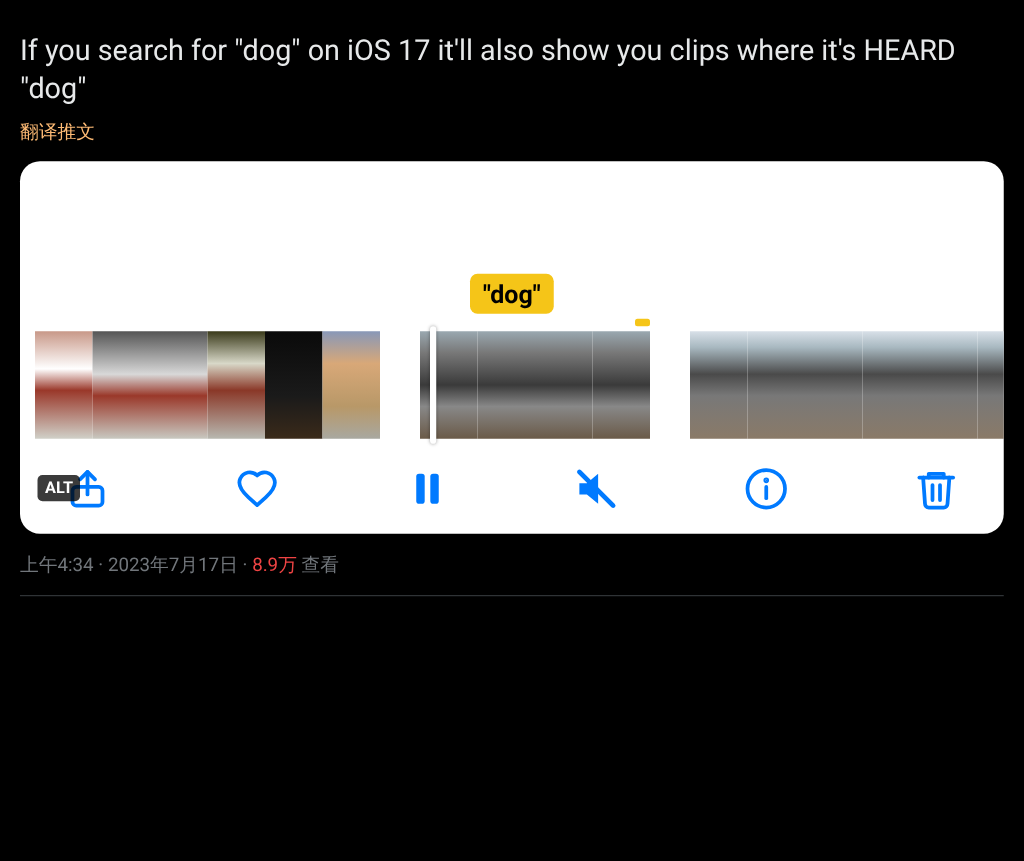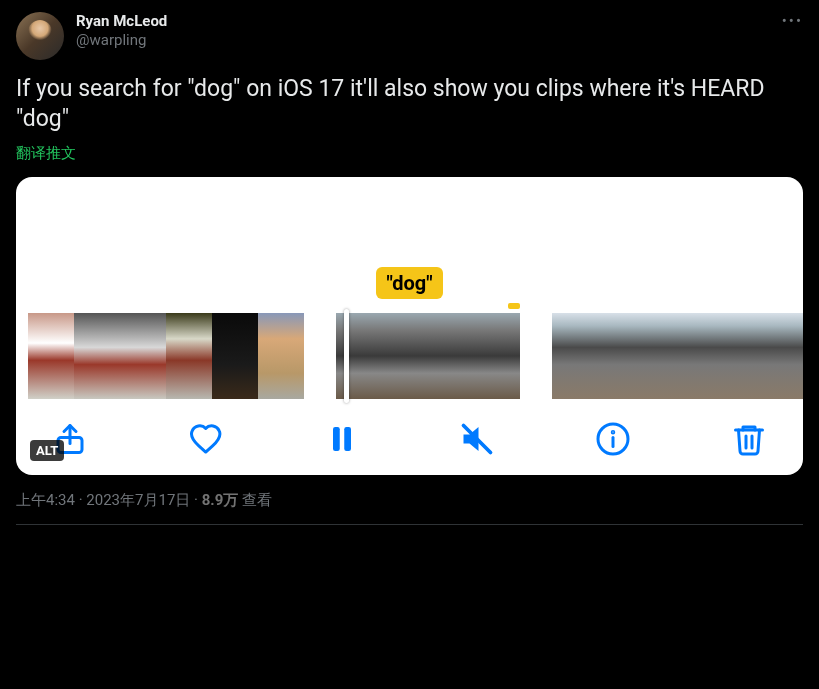--- a/index.html
+++ b/index.html
@@ -61,21 +61,21 @@
     cursor: pointer;
   }
   .body-text {
     margin-top: 14px;
     font-size: 23px;
     line-height: 1.3;
     color: #e7e9ea;
   }
   .translate {
     margin-top: 10px;
-    color: #22c55e;
+    color: #fdba74;
     font-size: 15px;
     cursor: pointer;
   }
   .media {
     margin-top: 14px;
     width: 100%;
     border-radius: 16px;
     background: #fff;
     position: relative;
     overflow: hidden;
@@ -161,62 +161,54 @@
   .ticon {
     width: 36px;
     height: 36px;
     color: #007aff;
     cursor: pointer;
   }
   .ticon svg { width: 100%; height: 100%; display: block; }
   .alt-badge {
     position: absolute;
     left: 14px;
-    bottom: 14px;
+    bottom: 26px;
     background: rgba(0,0,0,0.77);
     color: #fff;
     font-size: 13px;
     font-weight: 700;
     padding: 3px 6px;
     border-radius: 4px;
     cursor: pointer;
   }
   .meta {
     margin-top: 16px;
     color: #71767b;
     font-size: 15px;
   }
-  .meta .strong { color: #737373; font-weight: 700; }
+  .meta .strong { color: #ef4444; font-weight: 400; }
   .divider {
     margin-top: 14px;
     border-top: 1px solid #2f3336;
   }
   .stats {
     margin-top: 14px;
     display: flex;
     gap: 20px;
     color: #71767b;
     font-size: 15px;
   }
   .stats .n { color: #e7e9ea; font-weight: 700; margin-right: 4px; }
   .stat { cursor: pointer; }
 </style>
 </head>
 <body>
 
 <div class="tweet">
 
-  <div class="header">
-    <div class="avatar"></div>
-    <div class="user-col">
-      <span class="display-name">Ryan McLeod</span>
-      <span class="handle">@warpling</span>
-    </div>
-    <div class="more">•••</div>
-  </div>
 
   <div class="body-text">If you search for "dog" on iOS 17 it'll also show you clips where it's HEARD "dog"</div>
 
   <div class="translate">翻译推文</div>
 
   <div class="media">
     <div class="media-inner">
 
       <div class="tag-row">
         <div class="tag">"dog"</div>

